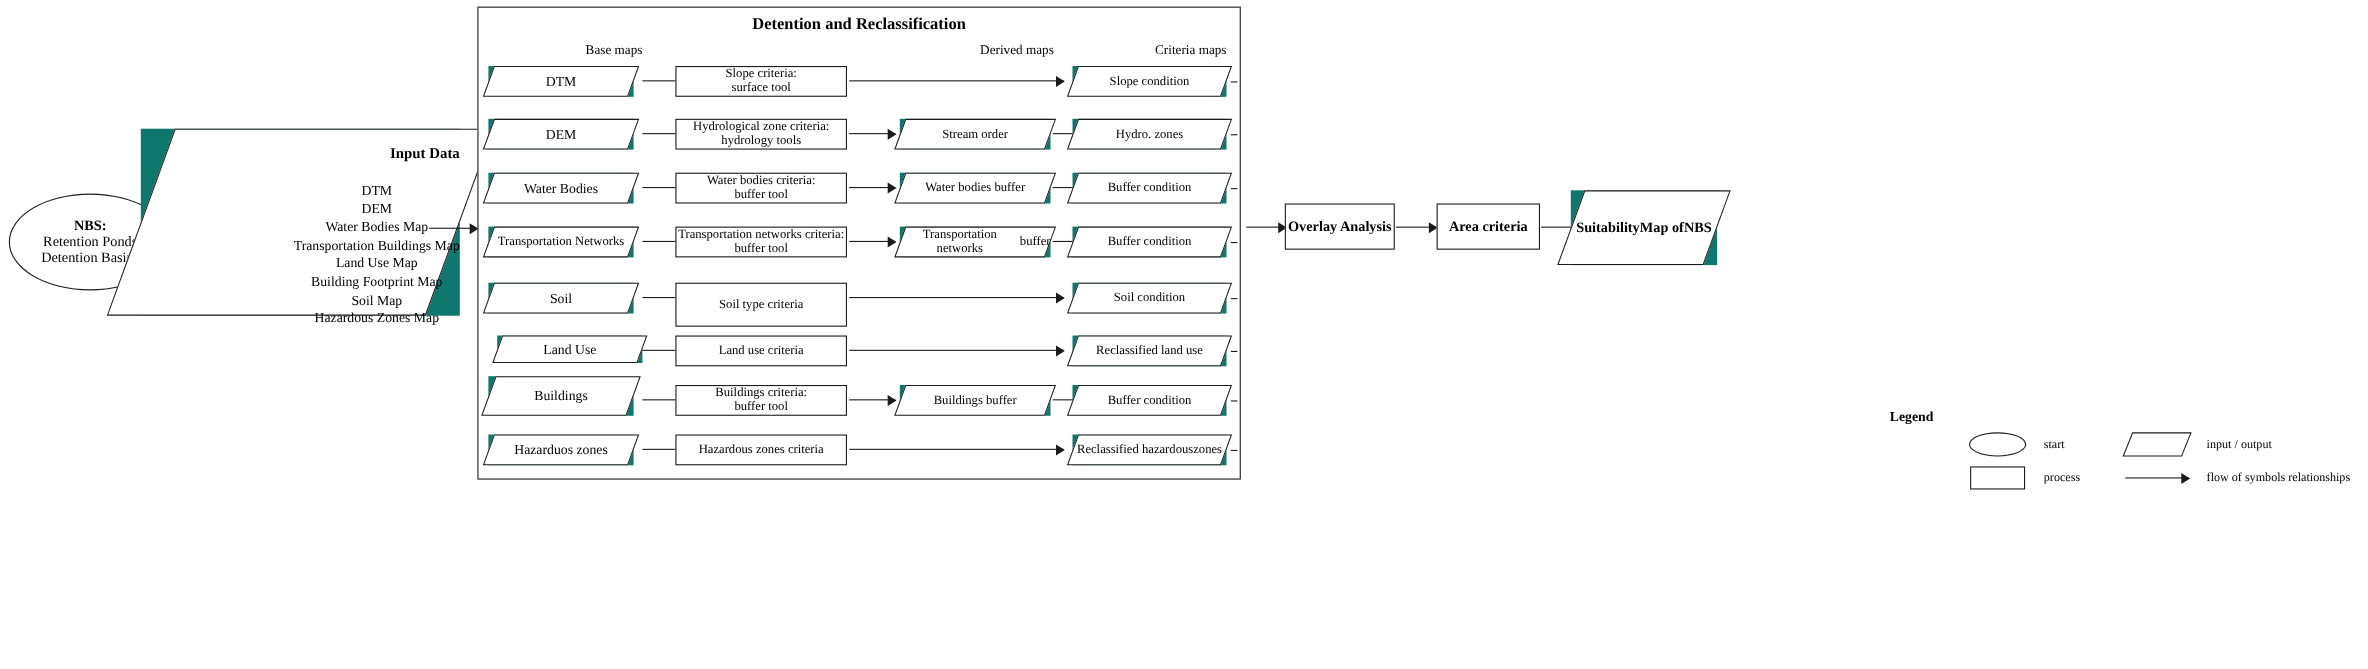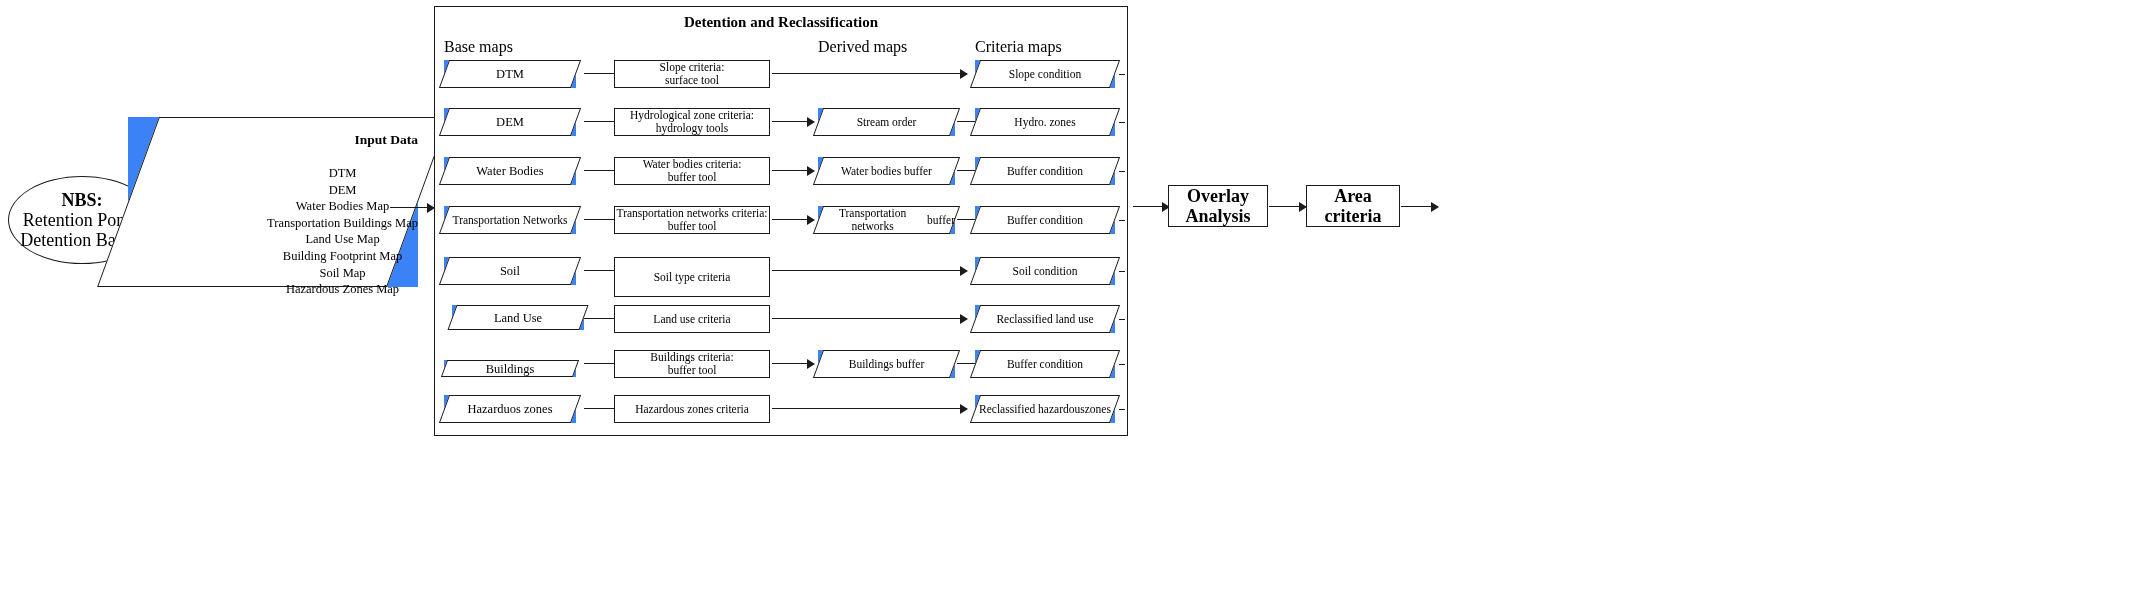--- a/index.html
+++ b/index.html
@@ -19,21 +19,21 @@
   .abs{position:absolute;box-sizing:border-box;}
   .center{
     display:flex;align-items:center;justify-content:center;
     text-align:center;line-height:1.12;
   }
   .rect{
     border:1.4px solid #1b1b1b;
     background:#fff;
   }
   .para{                       
-    background:#3b82f6;
+    background:#0f766e;
   }
   .para .skew{
     position:absolute;inset:0;
     border:1.4px solid #1b1b1b;
     background:#fff;
     transform:skewX(-20deg);
   }
   .para .lbl{
     position:relative;
     width:100%;height:100%;
@@ -61,34 +61,34 @@
   .arrow.thin:after{
     border-left:8px solid #1b1b1b;
     border-top:5px solid transparent;
     border-bottom:5px solid transparent;
   }
   .line{position:absolute;height:1.3px;background:#1b1b1b;}
   
   .bold{font-weight:bold;}
   .t11{font-size:11.5px;}
   .t12{font-size:12.5px;}
-  .t13{font-size:18px;}
+  .t13{font-size:13px;}
   
   #proc-box{
     border:1.5px solid #1b1b1b;
     background:#fff;
   }
   #proc-title{
     text-align:center;
     font-weight:bold;
     font-size:15px;
   }
   .colhead{
-    text-align:left;
-    font-size:16px;
+    text-align:right;
+    font-size:12px;
     white-space:nowrap;
   }
   
   #inputdata .skew{transform:skewX(-20deg);}
   #inputdata-text{
     position:relative;
     width:100%;height:100%;
     display:flex;flex-direction:column;
     align-items:flex-end;justify-content:flex-start;
     padding-top:14px;
@@ -278,21 +278,21 @@
         <div>Land use criteria</div>
       </div>
       <div class="arrow thin" style="left: 772px; top: 318px; width: 195px;"></div>
       <div class="abs para" style="left: 975px; top: 305px; width: 140px; height: 28px;">
         <div class="skew"></div>
         <div class="lbl t11">
           <div>Reclassified land use</div>
         </div>
       </div>
       <div class="line" style="left: 1119px; top: 318.5px; width: 6px;"></div>
-      <div class="abs para" style="left: 444px; top: 360px; width: 132px; height: 17px;">
+      <div class="abs para" style="left: 444px; top: 342px; width: 132px; height: 36px;">
         <div class="skew"></div>
         <div class="lbl t12">
           <div>Buildings</div>
         </div>
       </div>
       <div class="arrow thin" style="left: 584px; top: 363px; width: 42px;"></div>
       <div class="abs rect center t11" style="left: 614px; top: 350px; width: 156px; height: 28px; flex-direction: column;">
         <div>Buildings criteria:</div>
         <div>buffer tool</div>
       </div>
@@ -335,15 +335,40 @@
   <div class="arrow thin" style="left:1133px;top:206px;width:36px;"></div>
 
   <div class="abs rect center t13 bold" style="left:1168px;top:185px;width:100px;height:42px;">Overlay Analysis</div>
 
   <div class="arrow thin" style="left:1269px;top:206px;width:37px;"></div>
 
   <div class="abs rect center t13 bold" style="left:1306px;top:185px;width:94px;height:42px;">Area criteria</div>
 
   <div class="arrow thin" style="left:1401px;top:206px;width:37px;"></div>
 
-
+  <div class="abs para" style="left:1428px;top:173px;width:133px;height:68px;">
+    <div class="skew"></div>
+    <div class="lbl bold t13" id="suitability-label">
+        <div>Suitability</div>
+        <div>Map of</div>
+        <div>NBS</div>
+      </div>
+  </div>
+
+  <div class="abs" id="legend" style="left:1718px;top:372px;width:420px;height:70px;">
+    <div id="legend-title" style="position:absolute;left:0;top:0;">Legend</div>
+
+    <div class="lg-ellipse abs" style="left:72px;top:21px;width:52px;height:22px;"></div>
+    <div class="lg-label abs" style="left:140px;top:26px;">start</div>
+
+    <div class="lg-rect abs" style="left:73px;top:52px;width:50px;height:21px;"></div>
+    <div class="lg-label abs" style="left:140px;top:56px;">process</div>
+
+    <div class="lg-para abs" style="left:216px;top:21px;width:54px;height:22px;">
+      <div class="skew"></div>
+    </div>
+    <div class="lg-label abs" style="left:288px;top:26px;">input / output</div>
+
+    <div class="arrow thin abs" style="left:214px;top:62px;width:58px;"></div>
+    <div class="lg-label abs" style="left:288px;top:56px;">flow of symbols relationships</div>
+  </div>
 
 </div>
 
 </body></html>

